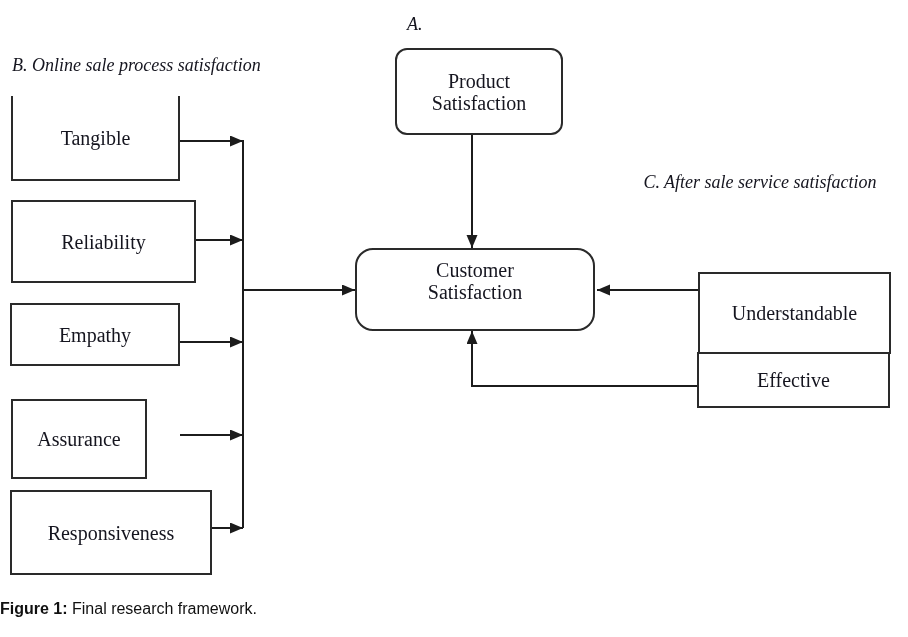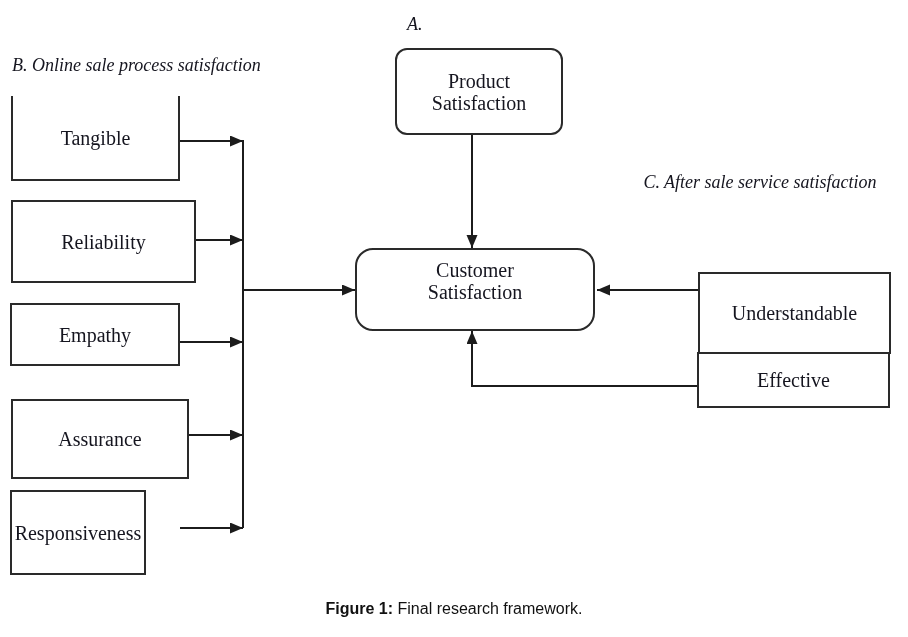--- a/index.html
+++ b/index.html
@@ -36,21 +36,20 @@
     line-height: 22px;
     white-space: nowrap;
   }
   .label-a { display: flex; gap: 29px; }
   .section-c { text-align: center; white-space: normal; }
   .caption {
     position: absolute;
     left: 0;
     top: 600px;
     width: 100%;
-    text-align: center;
     font-family: "Liberation Sans", sans-serif;
     font-size: 16px;
     color: #111111;
   }
   .caption .bold { font-weight: bold; }
 </style>
 </head>
 <body>
 
 <div class="canvas">
@@ -100,25 +99,25 @@
   </div>
 
   <div class="box" style="left:11px; top:200px; width:185px; height:83px;">
     <span>Reliability</span>
   </div>
 
   <div class="box" style="left:10px; top:303px; width:170px; height:63px;">
     <span>Empathy</span>
   </div>
 
-  <div class="box" style="left:11px; top:399px; width:178px; height:80px;">
+  <div class="box" style="left:11px; top:399px; width:136px; height:80px;">
     <span>Assurance</span>
   </div>
 
-  <div class="box" style="left:10px; top:490px; width:136px; height:85px;">
+  <div class="box" style="left:10px; top:490px; width:202px; height:85px;">
     <span>Responsiveness</span>
   </div>
 
   <div class="box" style="left:698px; top:248px; width:193px; height:82px;margin-top:24px;">
     <span>Understandable</span>
   </div>
 
   <div class="box" style="left:697px; top:352px; width:193px; height:56px;">
     <span>Effective</span>
   </div>

